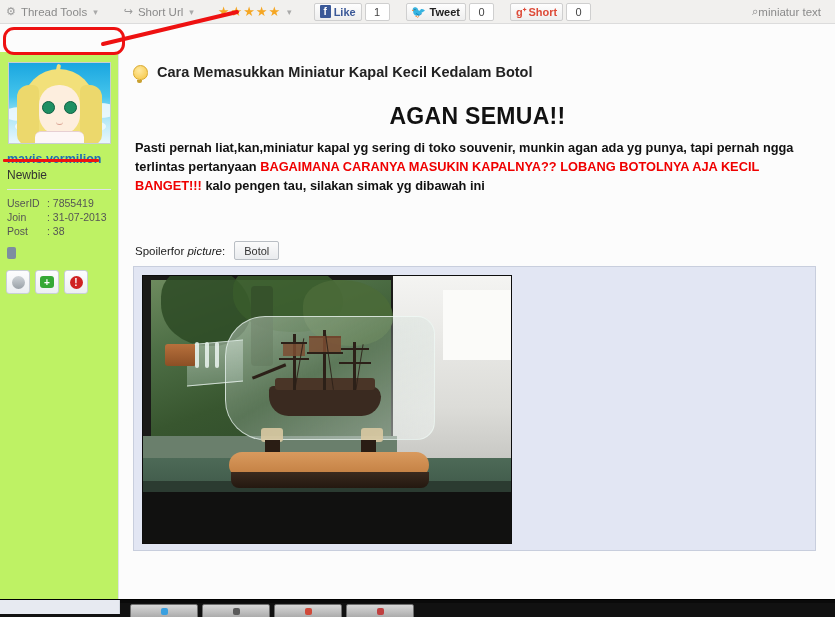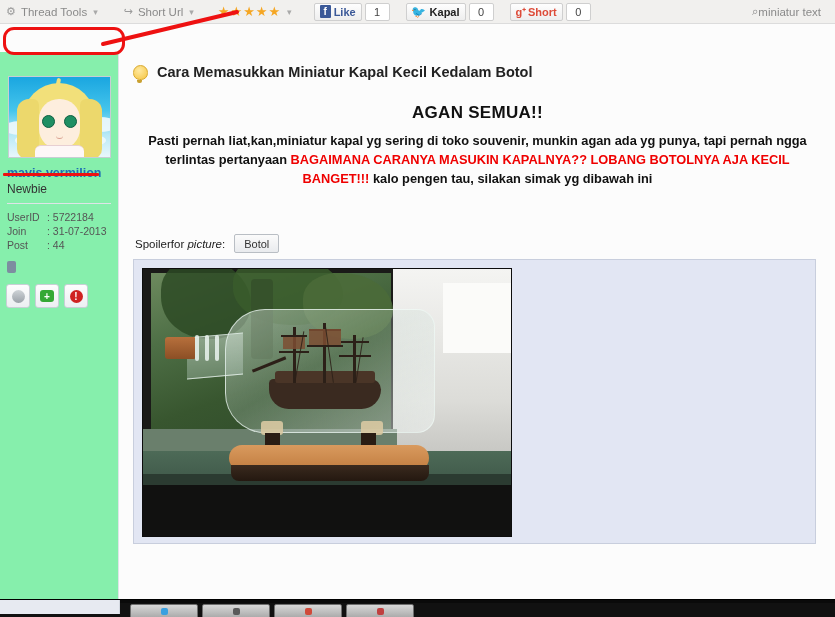--- a/index.html
+++ b/index.html
@@ -107,23 +107,23 @@
 
   
   .postbody {
     position: absolute; left: 0; top: 52px;
     width: 835px; height: 548px;
     background: #fcfcfc;
     display: flex;
   }
   .sidebar {
     width: 119px; flex: 0 0 119px;
-    background: #86efac;
+    background: #bef264;
     border-right: 1px solid #dfe3e8;
-    padding-top: 24px;
+    padding-top: 10px;
     box-sizing: border-box;
   }
   .avatar-box {
     width: 101px; height: 80px; margin: 0 auto;
     border: 1px solid #c7cdd4;
     overflow: hidden; position: relative; background:#3ec0e8;
   }
   .av-sky { position:absolute; left:0; top:0; width:100%; height:100%;
             background: linear-gradient(#1aa6e0 0%, #45c5ec 42%, #b7e9f7 72%, #e9f7fc 100%); }
   .av-cloud { position:absolute; background:#eef8fc; border-radius:50%; opacity:.92; }
@@ -175,27 +175,26 @@
     background: radial-gradient(circle at 40% 35%, #ffe9a0, #f5c542);
     border: 1px solid #d9a92c; margin-right: 9px; position: relative;
   }
   .bulb:after {
     content:""; position:absolute; left:3px; bottom:-4px; width:5px; height:3px;
     background:#c9a030; border-radius:0 0 2px 2px;
   }
   .thread-title { font-size: 14.5px; font-weight: bold; color: #222; }
 
   .agan {
-    text-align: center; font-size: 17px; font-weight: bold; color: #111;
+    text-align: center; font-size: 23px; font-weight: bold; color: #111;
     margin: 23px 0 8px 0; letter-spacing: .3px;
   }
   .bodytext {
     font-size: 12.8px; font-weight: bold; color: #111; line-height: 19px;
     margin: 0 2px 0 2px;
-    text-align: center;
   }
   .bodytext .red { color: #ef0000; }
 
   .spoiler-row { display: flex; align-items: center; margin: 46px 0 6px 2px; }
   .spoiler-label { font-size: 11.5px; color: #222; }
   .spoiler-label b { font-weight: normal; }
   .spoiler-label i { font-style: italic; }
   .hide-btn {
     margin-left: 9px; height: 17px; padding: 0 9px;
     border: 1px solid #b9bec4; border-radius: 2px;
@@ -318,21 +317,21 @@
       <div class="soc-btn">
         <span class="fb-ico">f</span>
         <span>Like</span>
       </div>
       <div class="soc-count">1</div>
     </div>
 
     <div class="social" style="margin-left:16px;">
       <div class="soc-btn tweet">
         <span class="tw-ico">🐦</span>
-        <span>Kapal</span>
+        <span>Tweet</span>
       </div>
       <div class="soc-count">0</div>
     </div>
 
     <div class="social" style="margin-left:16px;">
       <div class="soc-btn gplus">
         <span class="gp-ico">g⁺</span>
         <span>Short</span>
       </div>
       <div class="soc-count">0</div>
@@ -380,29 +379,29 @@
         </div>
       </div>
 
       <div class="usertitle">Newbie</div>
 
       <div class="sb-divider"></div>
 
       <div class="userstats">
         <div>
           <span class="lab">UserID</span><span>:</span>
-          <span>5722184</span>
+          <span>7855419</span>
         </div>
         <div>
           <span class="lab">Join</span><span>:</span>
           <span>31-07-2013</span>
         </div>
         <div>
           <span class="lab">Post</span><span>:</span>
-          <span>44</span>
+          <span>38</span>
         </div>
       </div>
 
       <div class="sb-icon-small"></div>
 
       <div class="sb-btns">
         <div class="sb-btn">
           <span class="dot-gray"></span>
         </div>
         <div class="sb-btn">

